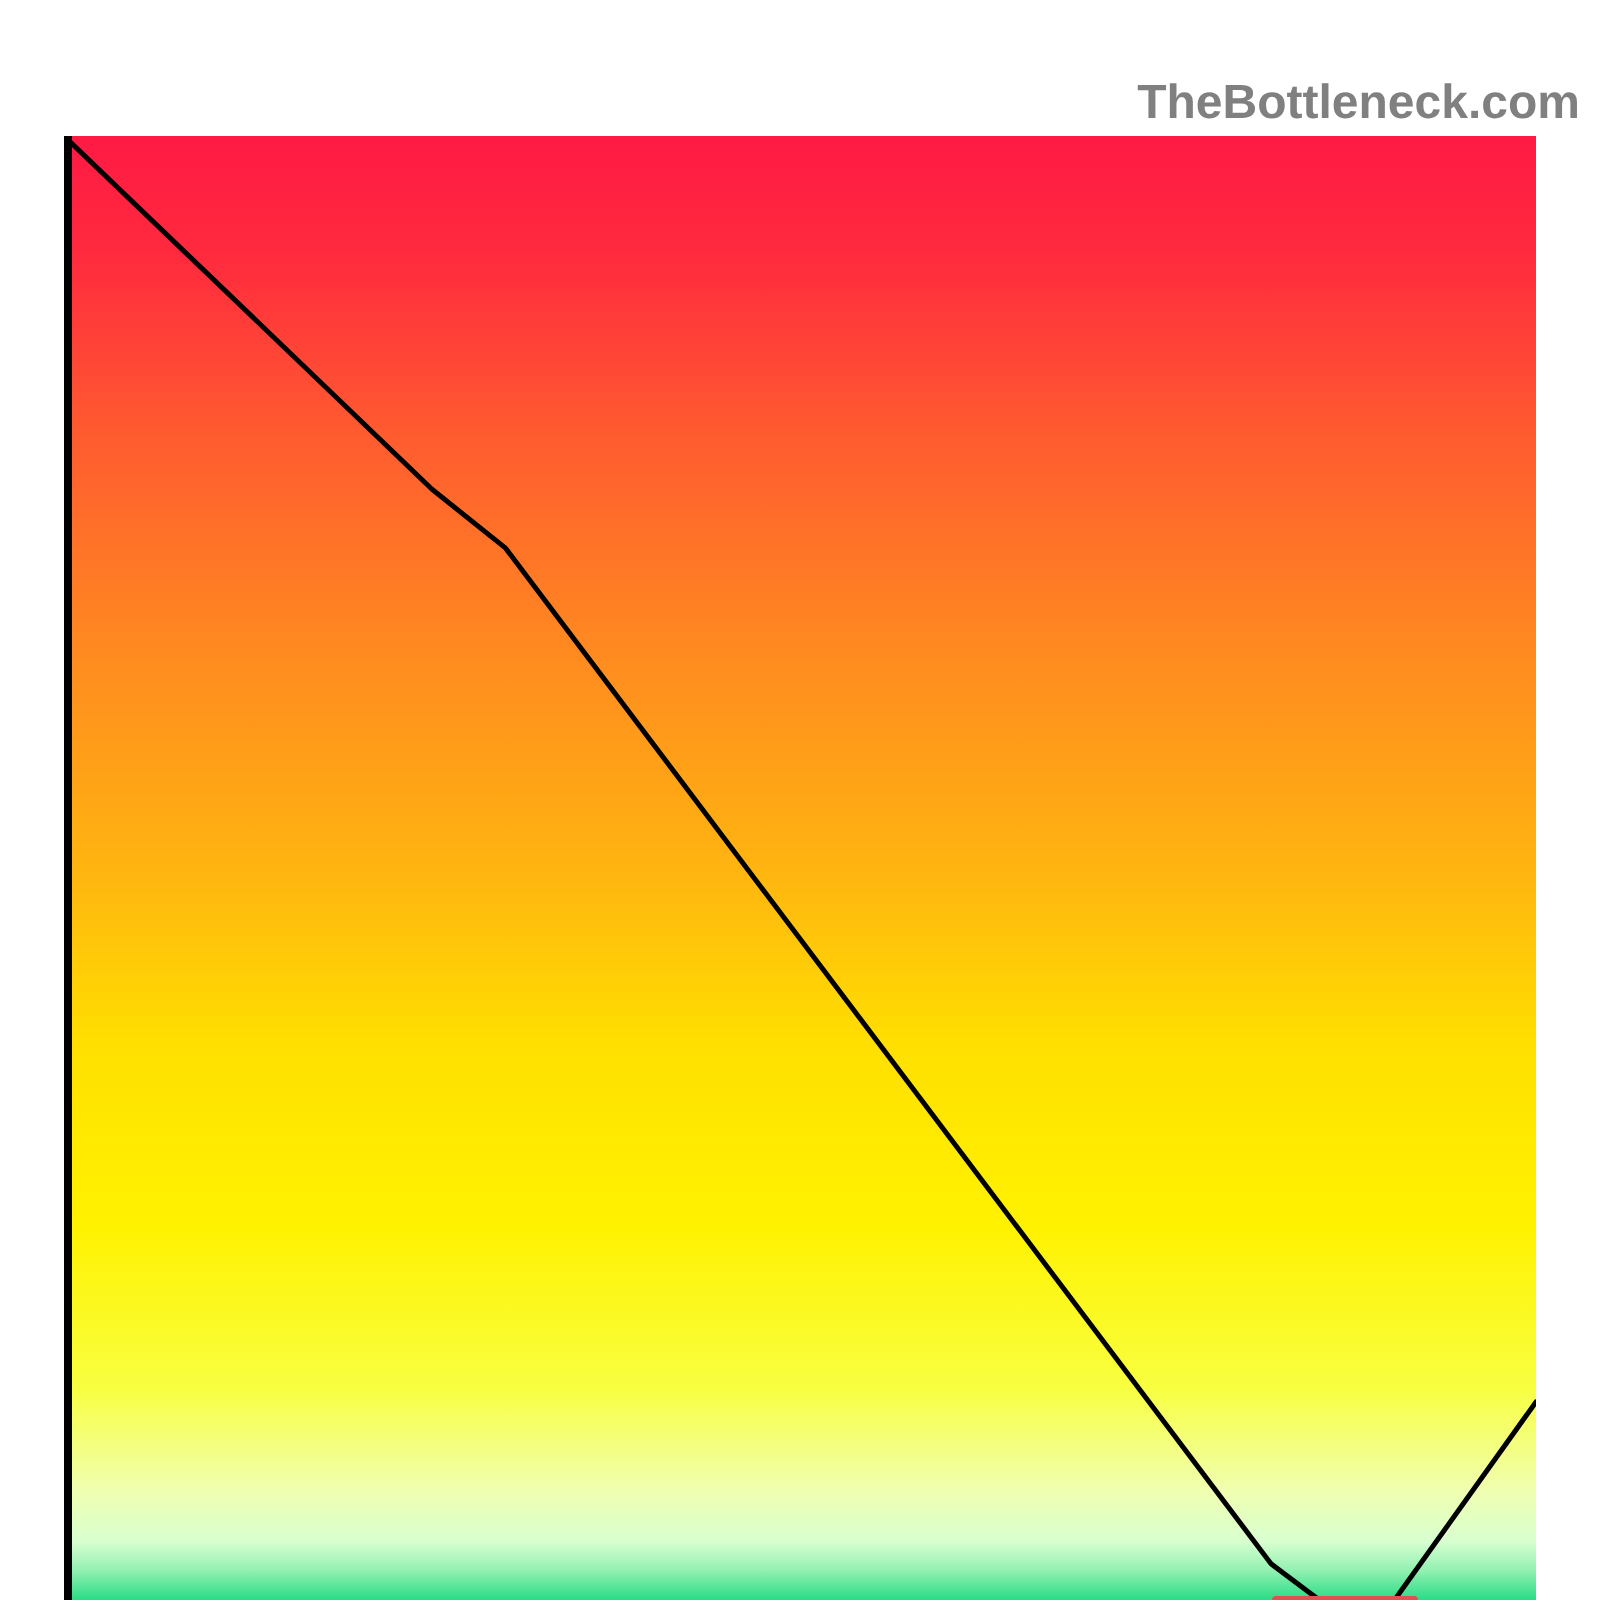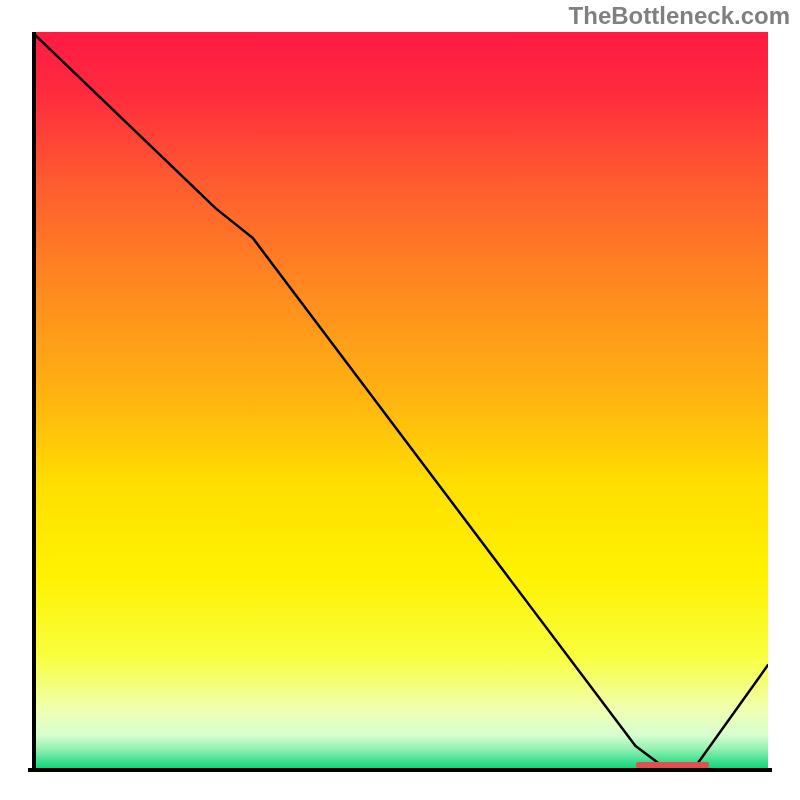--- a/index.html
+++ b/index.html
@@ -1,20 +1,21 @@
 <!DOCTYPE html>
 <html><head>
 <meta charset="utf-8">
 <style>
   * { margin: 0; padding: 0; box-sizing: border-box; }
   html, body { width: 800px; height: 800px; overflow: hidden; background: #fff; }
   .chart-container {
     position: relative;
     width: 800px;
     height: 688px;
+    margin-top: 36px;
   }
   .watermark {
     position: absolute;
     top: 2px;
     right: 10px;
     font-family: Arial, sans-serif;
     font-size: 24px;
     font-weight: bold;
     color: #808080;
     z-index: 10;

